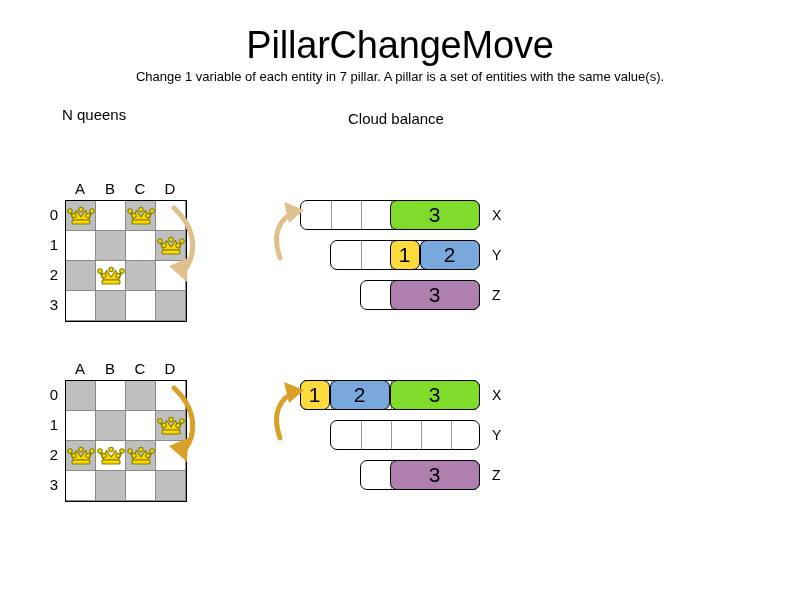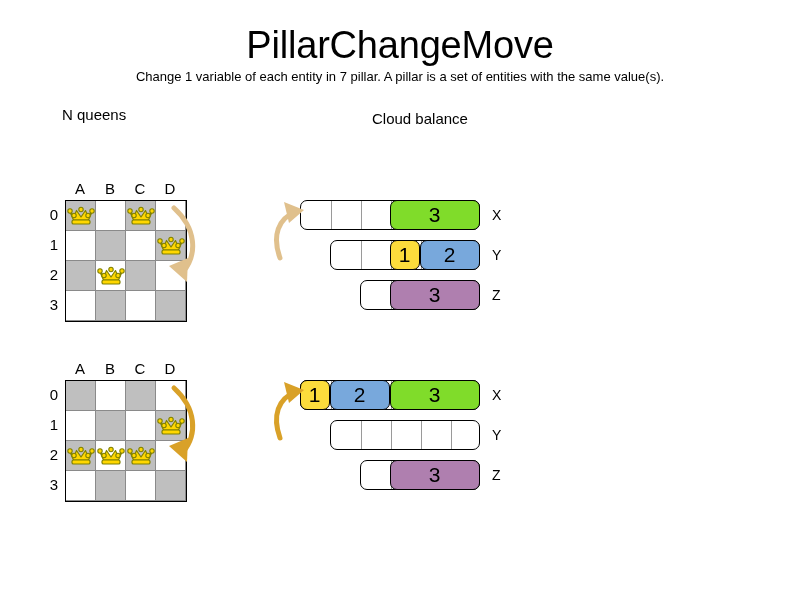--- a/index.html
+++ b/index.html
@@ -10,21 +10,21 @@
   .title{
     position:absolute;top:24px;left:0;width:800px;text-align:center;
     font-size:38px;font-weight:400;letter-spacing:-0.2px;
   }
   .subtitle{
     position:absolute;top:69px;left:0;width:800px;text-align:center;
     font-size:13px;font-weight:400;
   }
   .section-head{position:absolute;font-size:15px;}
   .head-queens{left:62px;top:106px;}
-  .head-cloud{left:348px;top:110px;margin-left:24px;}
+  .head-cloud{left:348px;top:110px;}
 
   
   .board-wrap{position:absolute;}
   .col-labels{position:absolute;left:45px;top:0;width:120px;height:20px;}
   .col-labels span{
     position:absolute;top:0;width:30px;text-align:center;
     font-size:15px;
   }
   .row-labels{position:absolute;left:25px;top:20px;width:18px;height:120px;}
   .row-labels span{

